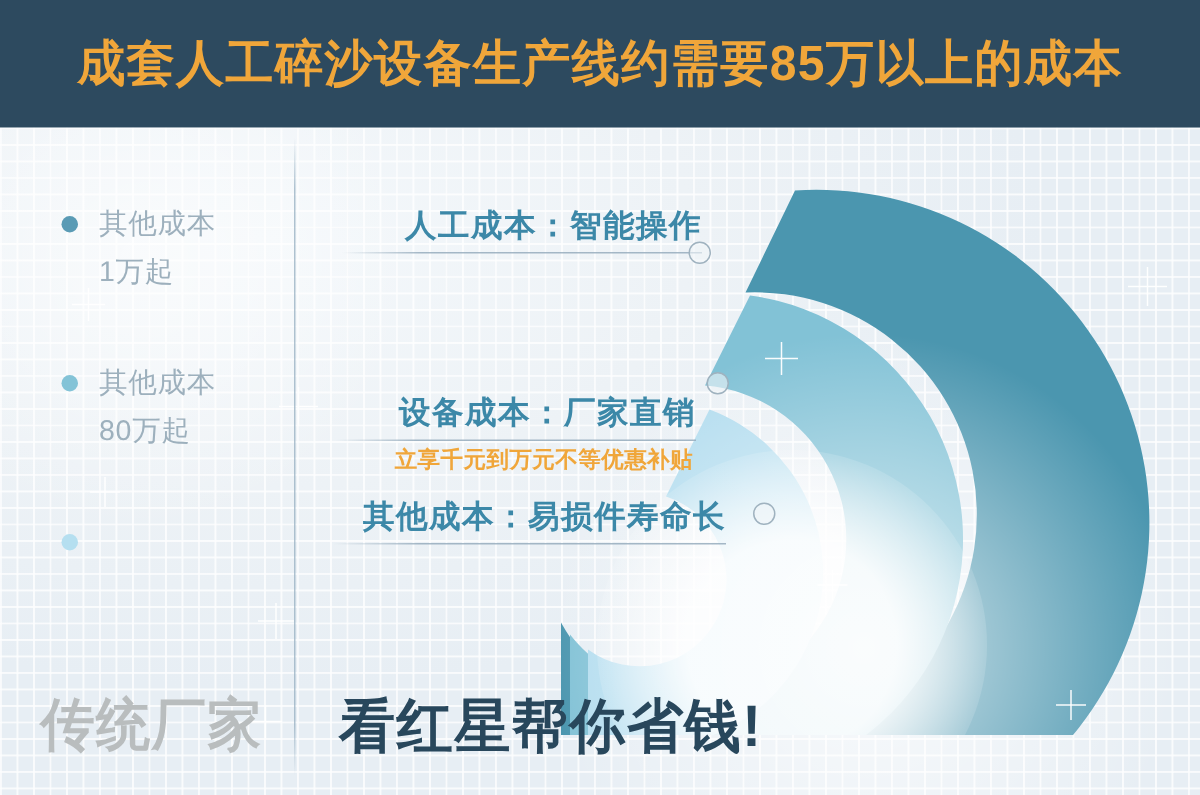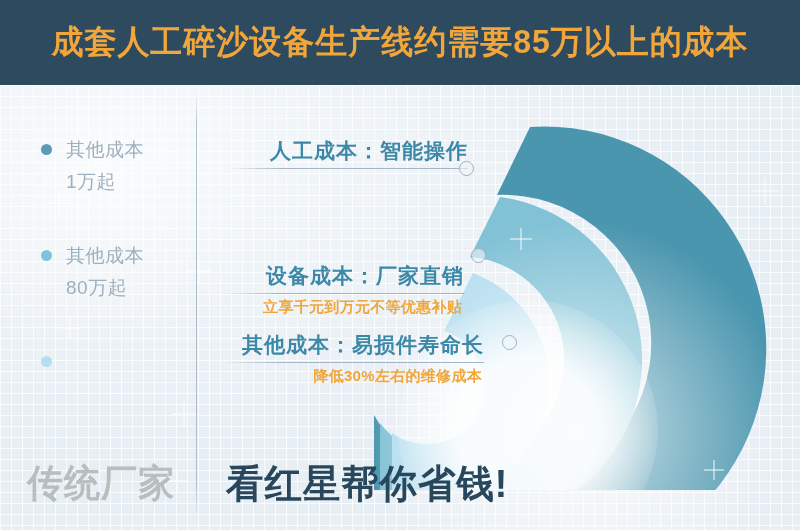--- a/index.html
+++ b/index.html
@@ -290,20 +290,19 @@
   <div class="entry" style="left:224px; top:225px; width:240px;margin-top:38px;">
     <div class="entry-title">设备成本：厂家直销</div>
     <div class="entry-rule"></div>
     <div class="entry-sub">立享千元到万元不等优惠补贴</div>
   </div>
   <div class="entry-marker" style="left:471px; top:248px;"></div>
 
   <div class="entry" style="left:222px; top:332px; width:262px;">
     <div class="entry-title">其他成本：易损件寿命长</div>
     <div class="entry-rule"></div>
-    <div class="entry-sub">降低30%左右的维修成本</div>
   </div>
   <div class="entry-marker" style="left:502px; top:335px;"></div>
 
   <div class="bottom-old">传统厂家</div>
   <div class="bottom-new">看红星帮你省钱!</div>
 
 </div>
 
 </body></html>

